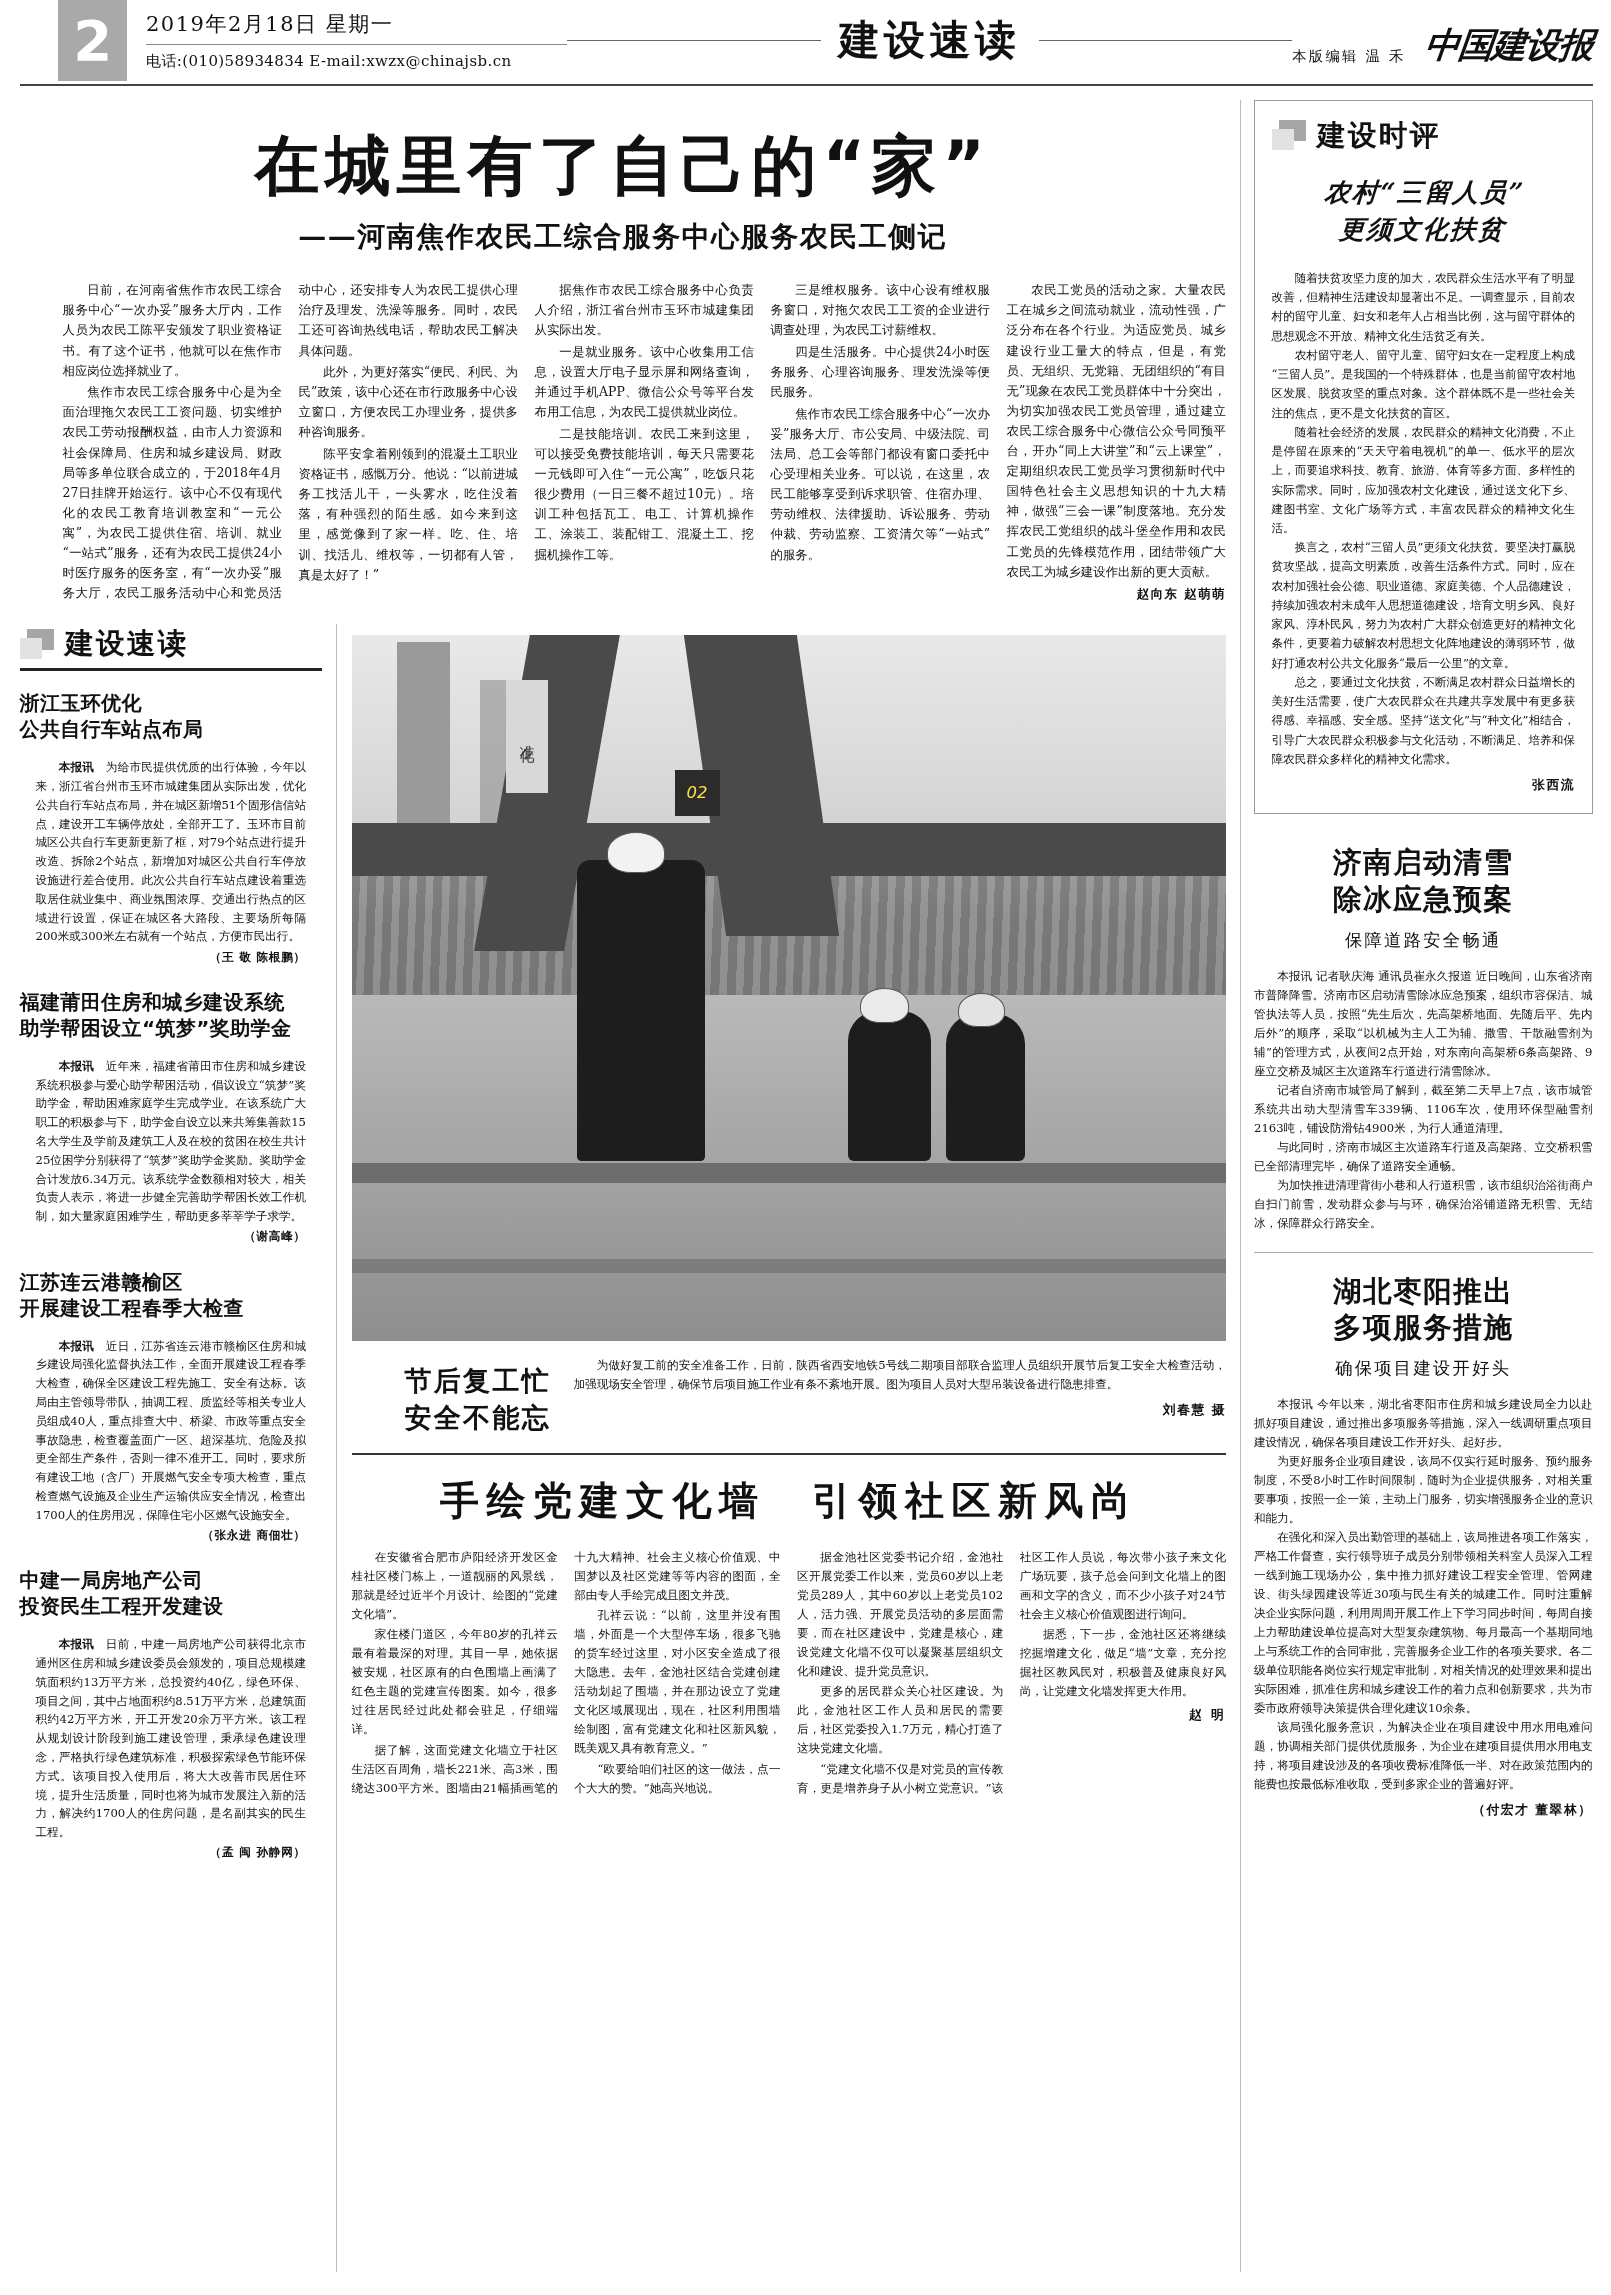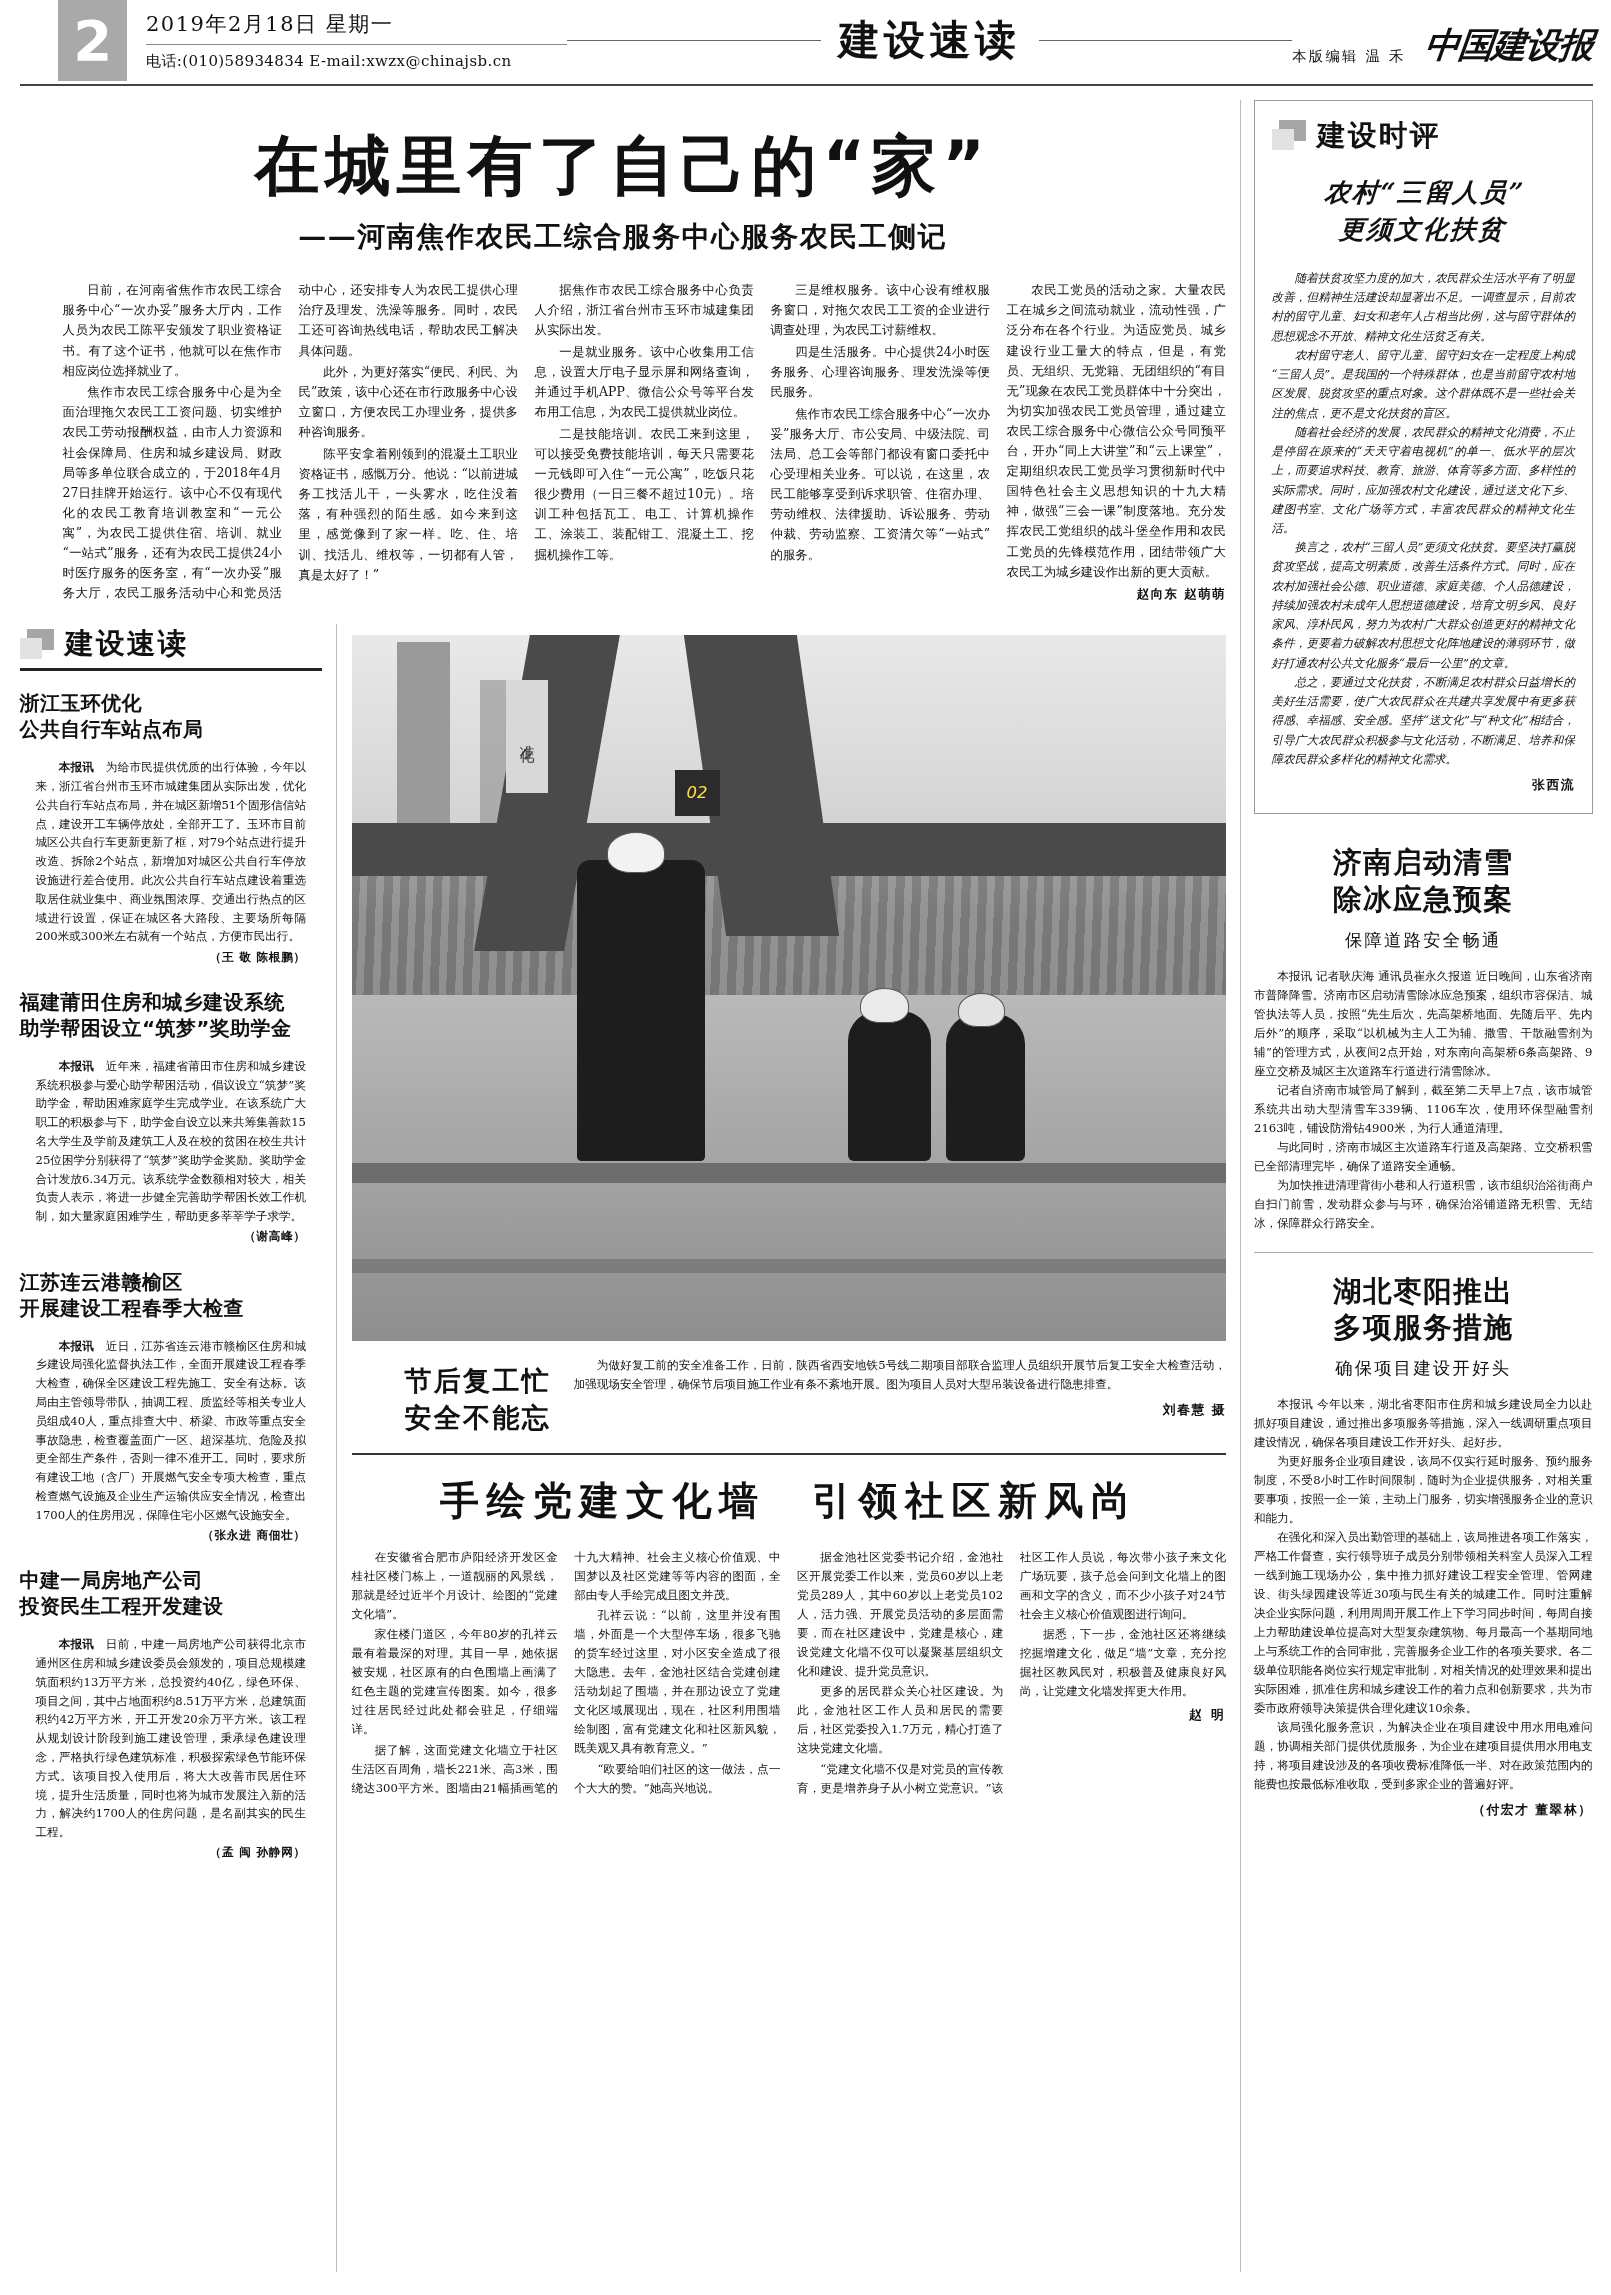--- a/index.html
+++ b/index.html
@@ -80,21 +80,20 @@
 
   
   .commentary{border:1.5px solid #999;padding:15px 16.5px 19.5px 16.5px;box-sizing:border-box;}
   .comm-title{
     text-align:center;font-size:25.5px;line-height:1.45;font-weight:700;margin:19.5px 0 21px 0;letter-spacing:2.3px;
     font-family:"DejaVu Serif","Liberation Serif",serif;font-style:italic;transform:skewX(-4deg);
   }
   .commentary p{
     margin:0;font-size:11.6px;line-height:1.66;text-align:justify;text-indent:2em;
     font-family:"DejaVu Serif","Liberation Serif",serif;
-    font-style:italic;
   }
 
   
   .rart{margin-top:30px;}
   .rart h3{
     margin:0;text-align:center;font-size:28.6px;font-weight:900;line-height:1.28;letter-spacing:1.5px;
     font-family:"DejaVu Serif","Liberation Serif",serif;
   }
   .rart .rsub{
     text-align:center;font-size:17.3px;margin:10.5px 0 15px 0;letter-spacing:2.3px;

